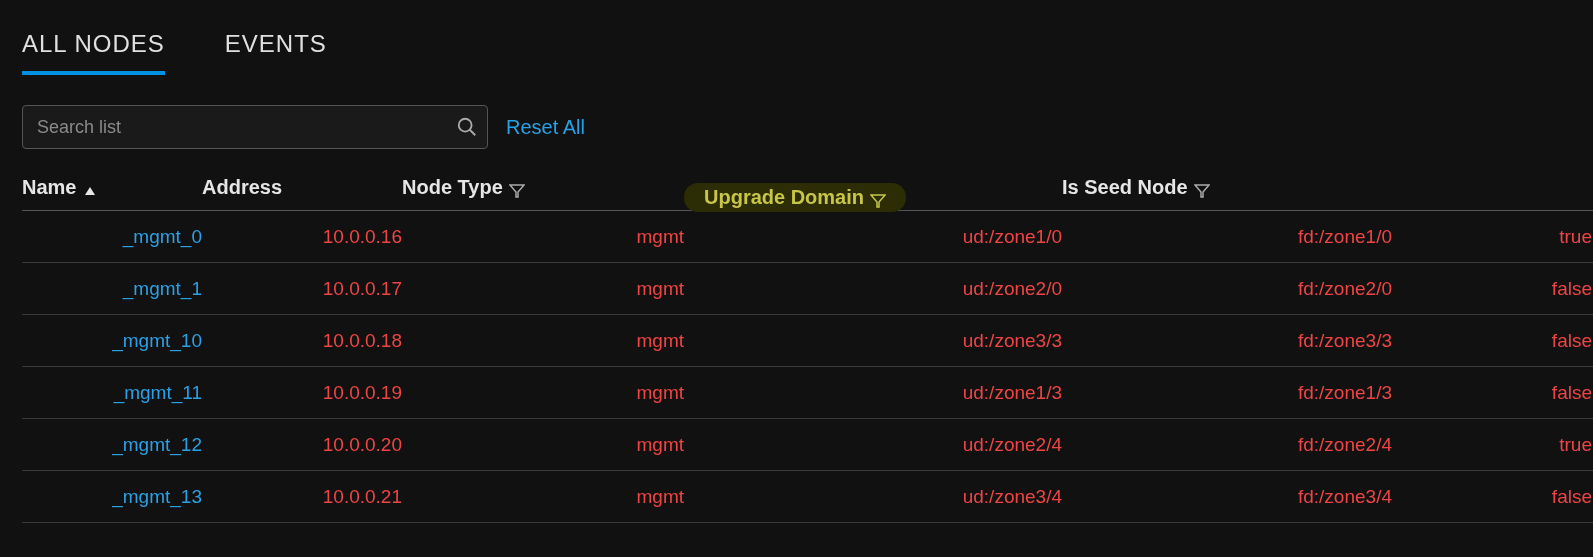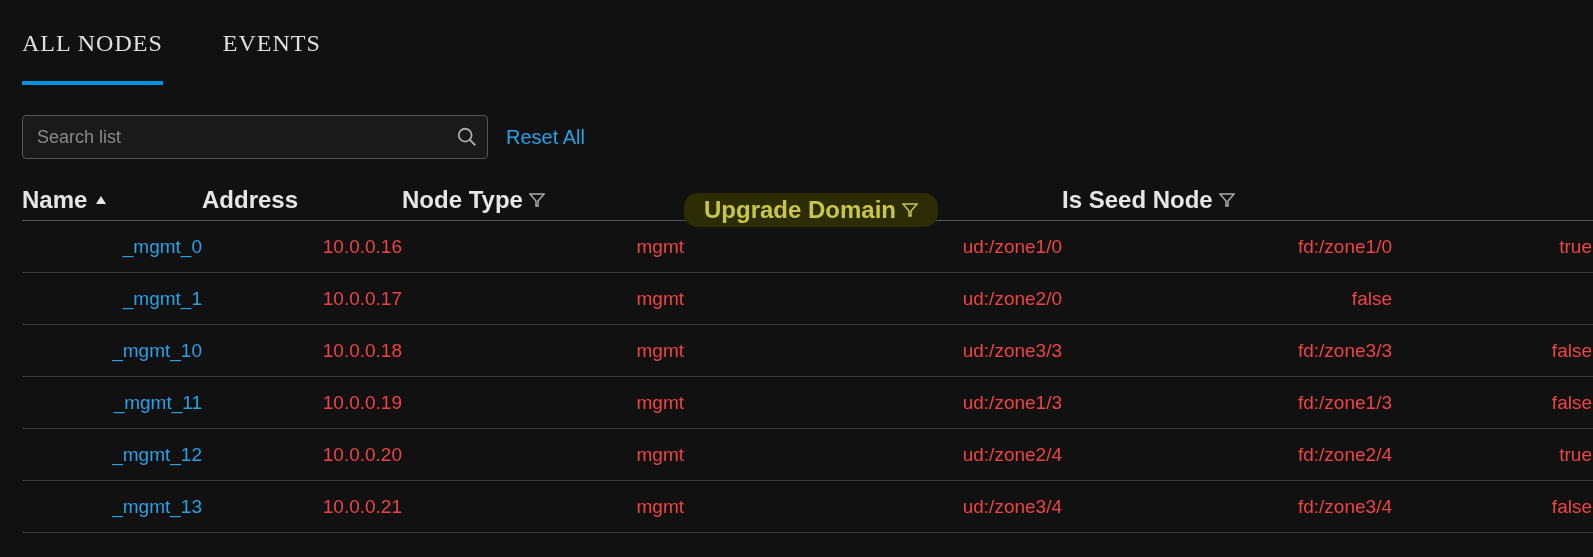--- a/index.html
+++ b/index.html
@@ -19,23 +19,22 @@
     .tabs {
       display: flex;
       gap: 60px;
       padding: 30px 22px 0 22px;
     }
     .tab {
       font-size: 24px;
       font-weight: 400;
       letter-spacing: 1px;
       color: #e0e0e0;
-      padding-bottom: 24px;
-      cursor: pointer;
-      font-family: Liberation Serif, serif;
+      padding-bottom: 13px;
+      cursor: pointer;
     }
     .tab.active {
       border-bottom: 4px solid #0091e2;
     }
     .toolbar {
       display: flex;
       align-items: center;
       gap: 18px;
       padding: 30px 22px 14px 22px;
     }
@@ -80,24 +79,24 @@
       grid-template-columns: 180px 200px 282px 378px 330px 200px;
       align-items: center;
       border-bottom: 1px solid #3a3a3a;
     }
     .thead {
       height: 48px;
       border-bottom: 1px solid #555;
     }
     .th {
       display: flex;
-      align-items: center;
+      align-items: flex-end;
       gap: 6px;
       font-weight: 600;
-      font-size: 24px;
+      font-size: 20px;
       color: #e6e6e6;
       cursor: pointer;
     }
     .th.highlight {
       background: #2c2c05;
       color: #c8c647;
       padding: 3px 20px;
       border-radius: 14px;
       width: fit-content;
       margin-top: 20px;
@@ -198,20 +197,21 @@
         <div class="td">mgmt</div>
         <div class="td">ud:/zone1/0</div>
         <div class="td">fd:/zone1/0</div>
         <div class="td">true</div>
       </div>
       <div class="trow">
         <div class="td link">_mgmt_1</div>
         <div class="td">10.0.0.17</div>
         <div class="td">mgmt</div>
         <div class="td">ud:/zone2/0</div>
+        <div class="td">fd:/zone2/0</div>
         <div class="td">false</div>
       </div>
       <div class="trow">
         <div class="td link">_mgmt_10</div>
         <div class="td">10.0.0.18</div>
         <div class="td">mgmt</div>
         <div class="td">ud:/zone3/3</div>
         <div class="td">fd:/zone3/3</div>
         <div class="td">false</div>
       </div>

